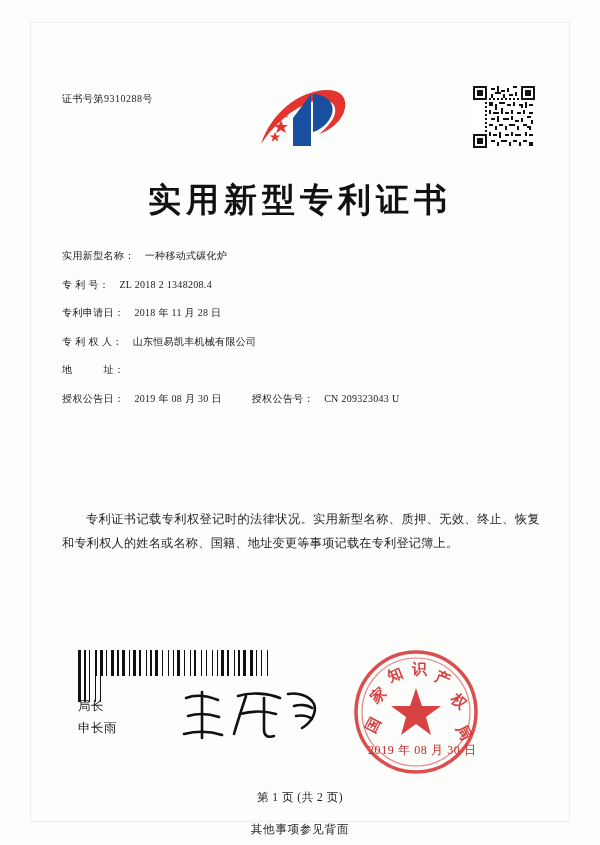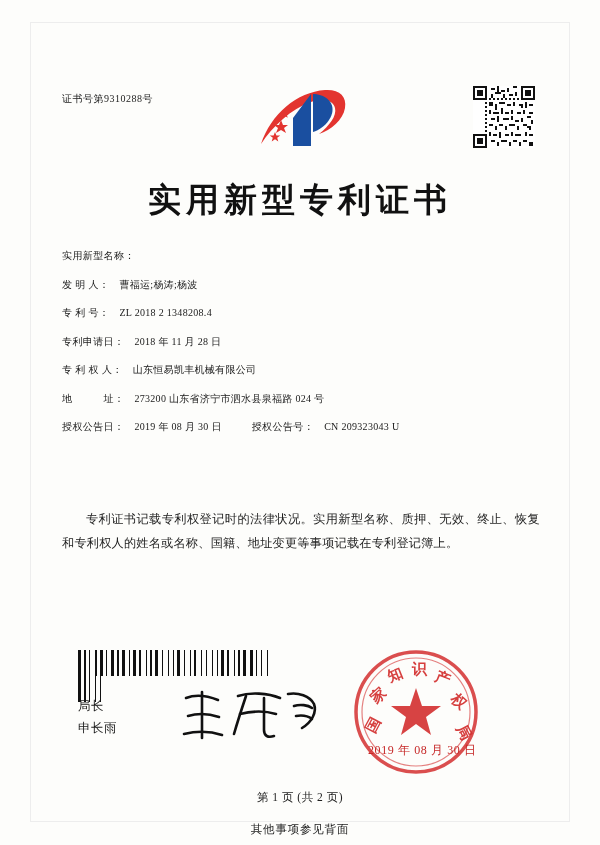--- a/index.html
+++ b/index.html
@@ -329,40 +329,36 @@
           <rect x="27" y="20" width="1" height="1"></rect>
       </g>
     </svg>
   </div>
 
   <div class="title">实用新型专利证书</div>
 
   <div class="fields">
     <div class="field-row">
       <div class="field-label">实用新型名称：</div>
-    </div>
-    <div class="field-row">
-      <div class="field-label">发 明 人：</div>
-      <div class="field-value">曹福运;杨涛;杨波</div>
+      <div class="field-value">一种移动式碳化炉</div>
     </div>
     <div class="field-row">
       <div class="field-label">专 利 号：</div>
       <div class="field-value">ZL 2018 2 1348208.4</div>
     </div>
     <div class="field-row">
       <div class="field-label">专利申请日：</div>
       <div class="field-value">2018 年 11 月 28 日</div>
     </div>
     <div class="field-row">
       <div class="field-label">专 利 权 人：</div>
       <div class="field-value">山东恒易凯丰机械有限公司</div>
     </div>
     <div class="field-row">
       <div class="field-label">地　　　址：</div>
-      <div class="field-value">273200  山东省济宁市泗水县泉福路 024 号</div>
     </div>
     <div class="field-row split">
       <div class="field-label">授权公告日：</div>
       <div class="second-value">2019 年 08 月 30 日</div>
       <div class="second-label">授权公告号：</div>
       <div class="second-value">CN 209323043 U</div>
     </div>
   </div>
 
   <div class="body-text">

